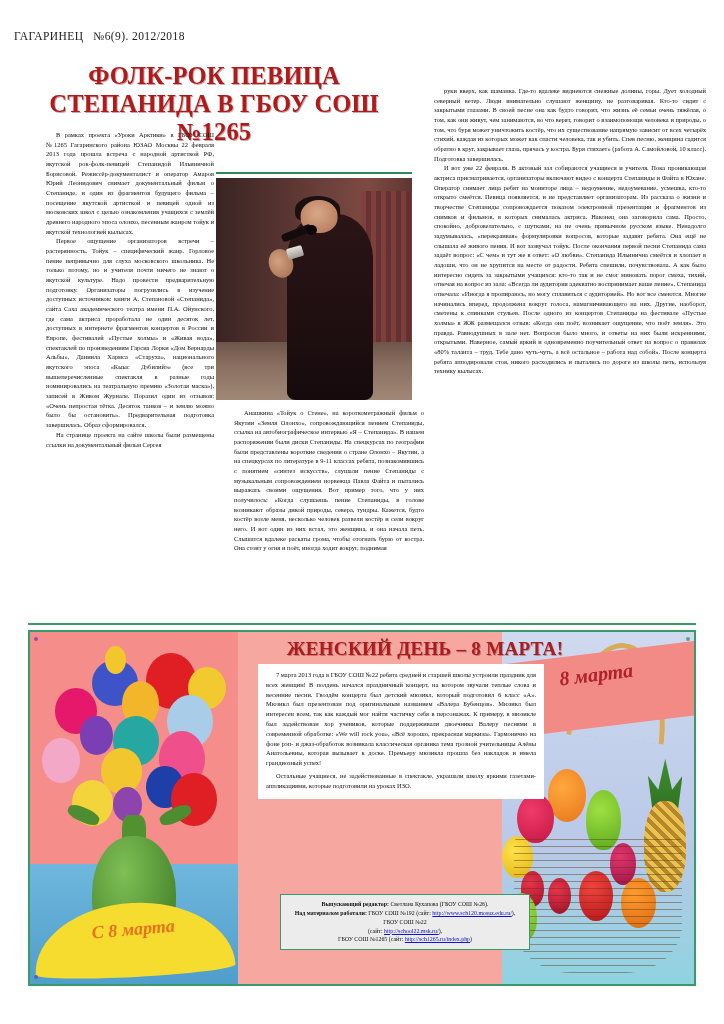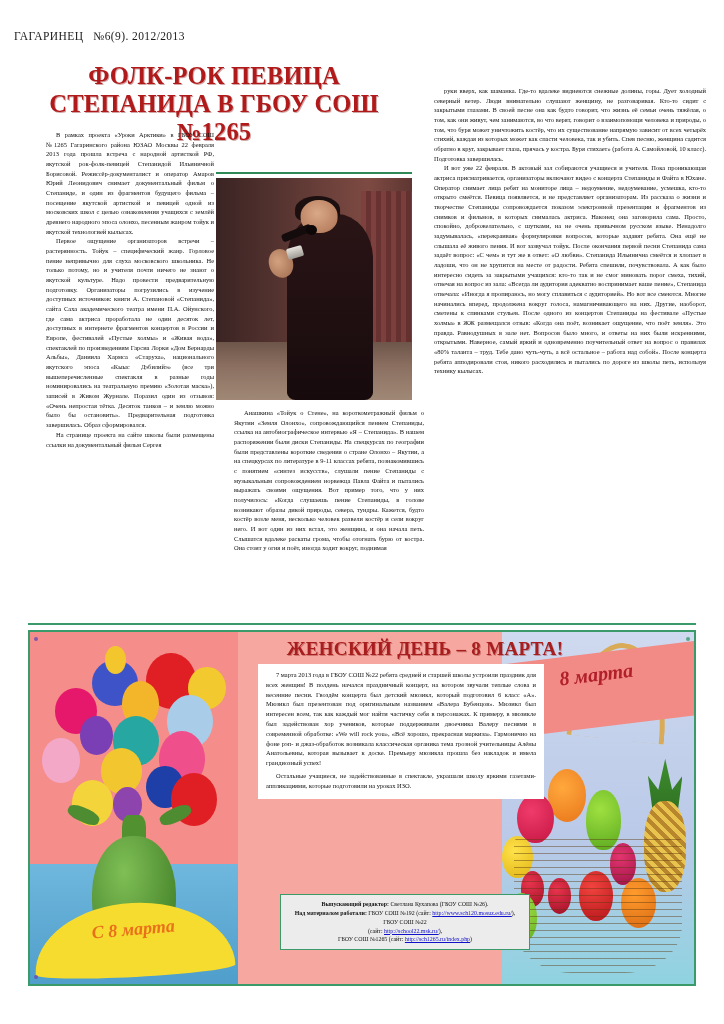--- a/index.html
+++ b/index.html
@@ -217,21 +217,21 @@
 
   
   .corner-dot{position:absolute;width:4px;height:4px;background:#6a4bb0;border-radius:50%;opacity:.8;}
 </style>
 </head>
 <body>
 
 <div class="page">
 
   <div class="masthead">
-    <span>ГАГАРИНЕЦ</span><span class="issue">№6(9). 2012/2013</span>
+    <span>ГАГАРИНЕЦ</span><span class="issue">№6(9). 2012/2018</span>
   </div>
 
   <div class="art1">
 
     <div class="headline">ФОЛК-РОК ПЕВИЦА СТЕПАНИДА В ГБОУ СОШ №1265</div>
 
     <div class="rule-green" style="left:216px;top:122px;width:196px;"></div>
 
     <div class="photo-singer">
       <div class="ps-backwall"></div>

